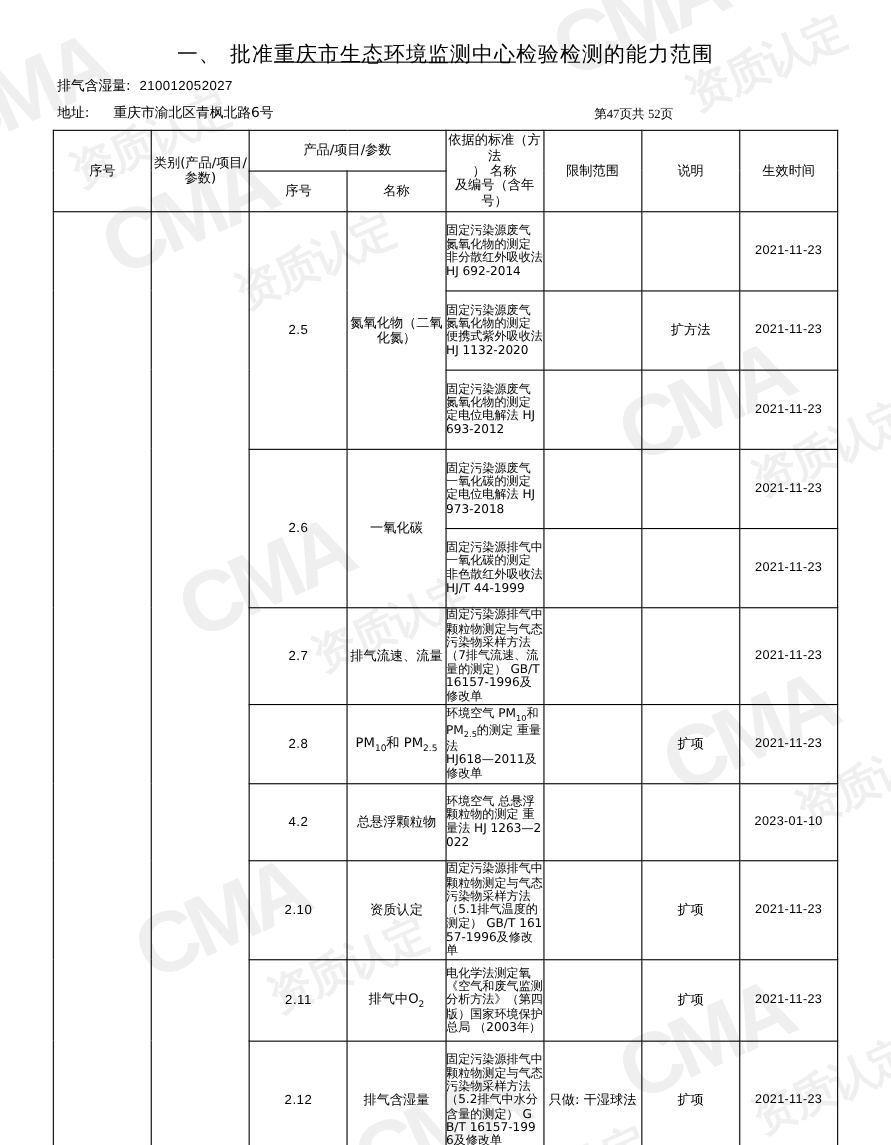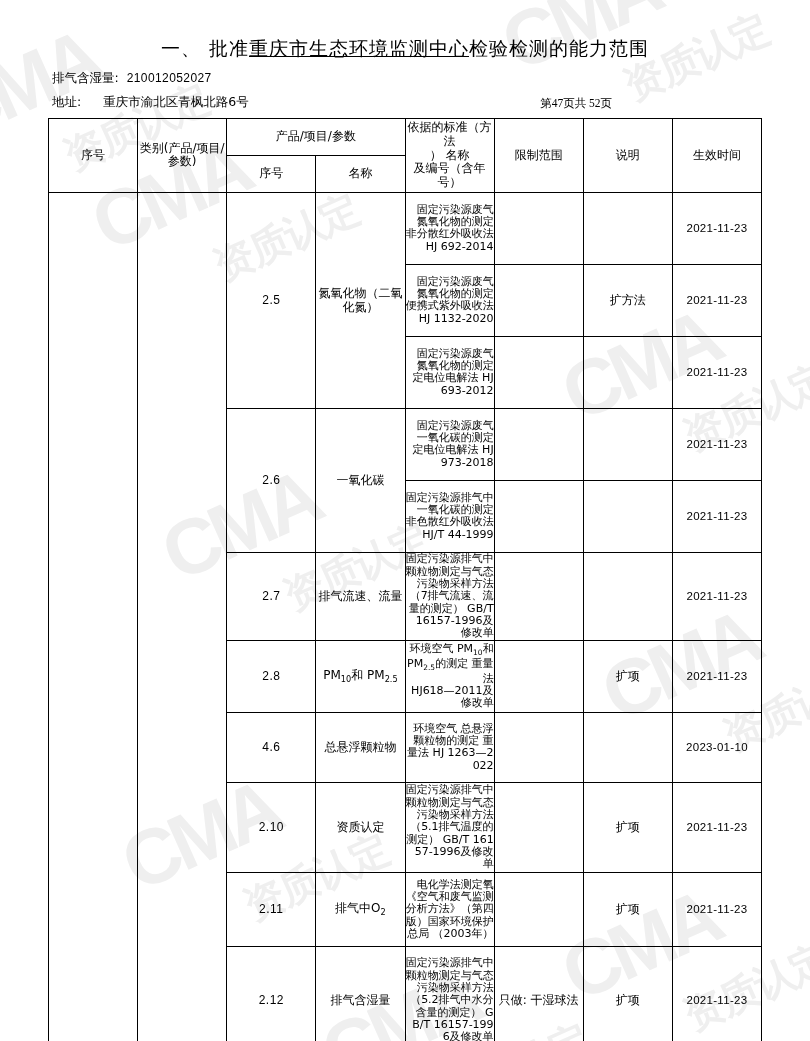--- a/index.html
+++ b/index.html
@@ -128,21 +128,21 @@
   td.c-idx     { width: 72px; font-size: 12px; font-family: "Liberation Sans", sans-serif; letter-spacing: .5px; }
   td.c-name    { width: 140px; font-size: 12px; line-height: 1.2; padding: 2px 3px; }
   td.c-std     { width: 118px; font-size: 11px; line-height: 1.12; padding: 1px 1px; }
   td.c-limit   { width: 130px; font-size: 12px; }
   td.c-note    { width: 76px; font-size: 12px; margin-top: 32px; }
   td.c-date    { width: 92px; font-size: 11.5px; font-family: "Liberation Sans", sans-serif; letter-spacing: .3px; }
 
   .std-box {
     display: block;
     width: 100%;
-    text-align: right;
+    text-align: left;
     word-break: break-all;
   }
   sub { font-size: 0.68em; vertical-align: sub; }
 </style>
 </head>
 <body>
 
 <div id="watermark-layer">
 
 <div class="wm-cma" style="left: 500px; top: -30px;">CMA</div>
@@ -263,21 +263,21 @@
           <td class="c-idx" rowspan="1">2.8</td>
           <td class="c-name" rowspan="1">PM<sub>10</sub>和 PM<sub>2.5</sub></td>
           <td class="c-std">
             <span class="std-box">环境空气  PM<sub>10</sub>和PM<sub>2.5</sub>的测定  重量法<br>HJ618—2011及修改单</span>
           </td>
           <td class="c-limit"></td>
           <td class="c-note">扩项</td>
           <td class="c-date">2021-11-23</td>
         </tr>
         <tr style="height: 70px;">
-          <td class="c-idx" rowspan="1">4.6</td>
+          <td class="c-idx" rowspan="1">4.2</td>
           <td class="c-name" rowspan="1">总悬浮颗粒物</td>
           <td class="c-std">
             <span class="std-box">环境空气 总悬浮颗粒物的测定 重量法  HJ 1263—2022</span>
           </td>
           <td class="c-limit"></td>
           <td class="c-note"></td>
           <td class="c-date">2023-01-10</td>
         </tr>
         <tr style="height: 90px;">
           <td class="c-idx" rowspan="1">2.10</td>

